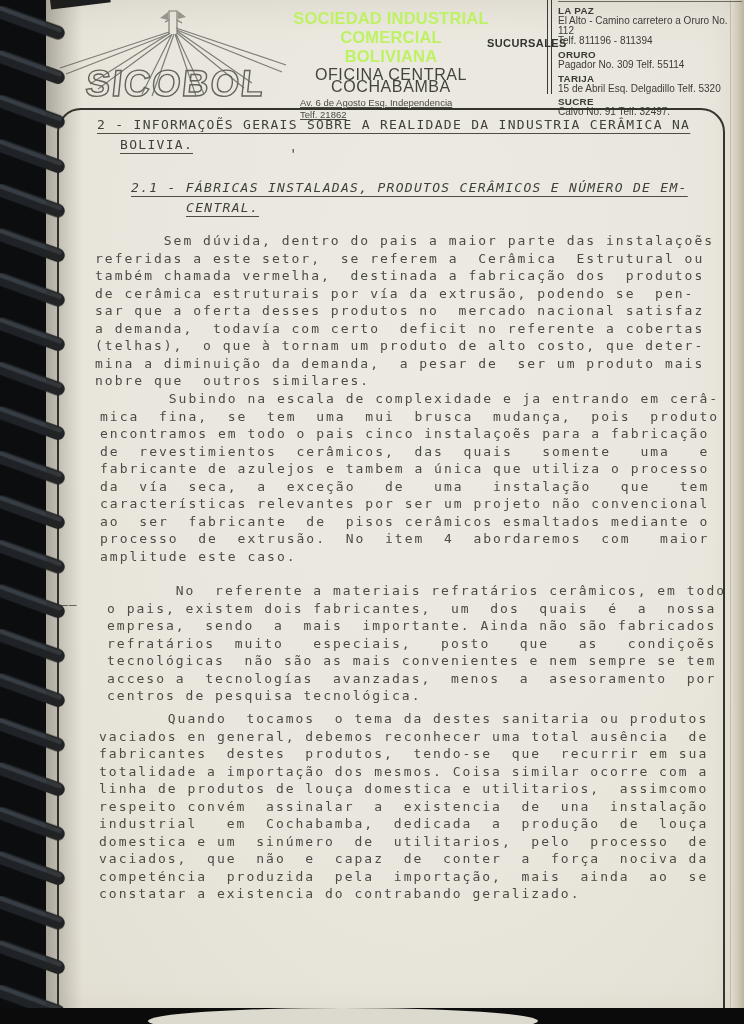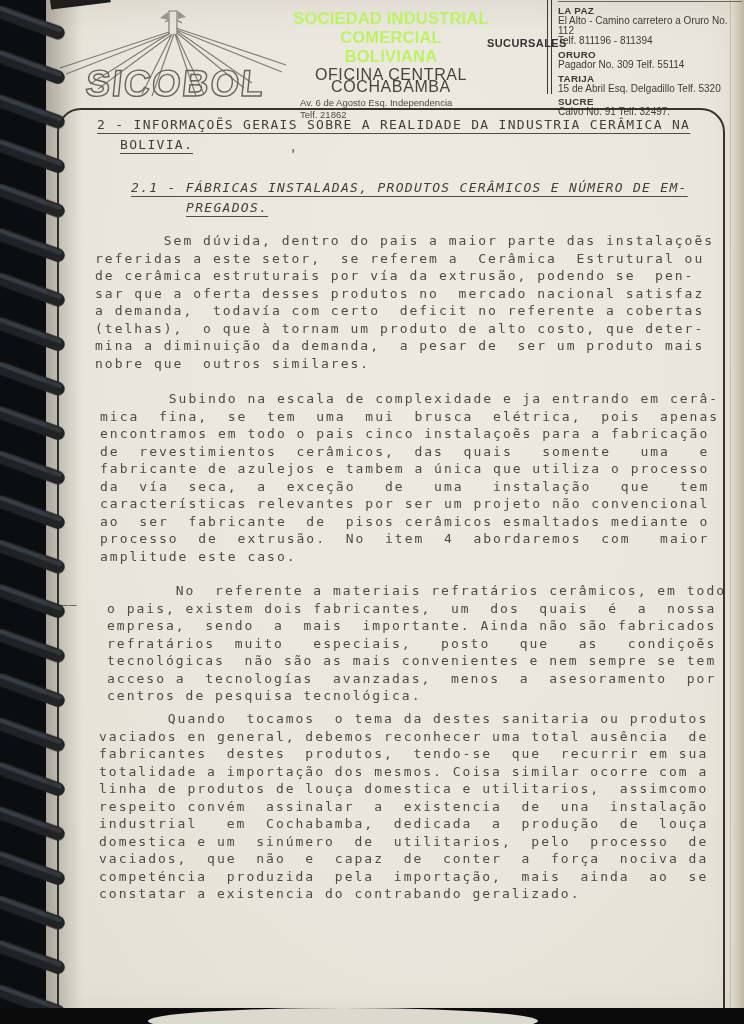--- a/index.html
+++ b/index.html
@@ -26,21 +26,21 @@
   .binding-shadow{
     position:absolute;left:46px;top:0;width:36px;height:1024px;
     background:linear-gradient(90deg,rgba(40,35,25,0.28),rgba(40,35,25,0));
   }
   
   .letterhead{position:absolute;left:0;top:0;width:744px;height:108px;font-family:"Liberation Sans", sans-serif;color:#3e3e39;}
   .logo{position:absolute;left:56px;top:2px;}
   .company{position:absolute;left:292px;top:9px;width:198px;text-align:center;}
   .company-name{font-size:16.5px;line-height:19px;font-weight:bold;letter-spacing:0.2px;color:#bef264;}
   .office{font-size:16px;line-height:12px;font-weight:normal;letter-spacing:0.6px;margin-top:3px;color:#44443e;}
-  .addr{font-size:9.5px;line-height:11.5px;text-align:left;margin-top:4px;padding-left:8px;color:#4a4a44;}
+  .addr{font-size:9.5px;line-height:11.5px;text-align:left;margin-top:4px;padding-left:8px;color:#4a4a44;text-decoration:underline;}
   .suc-label{position:absolute;left:487px;top:37px;font-size:11px;font-weight:bold;letter-spacing:0.4px;color:#33332f;}
   .suc-divider{position:absolute;left:547px;top:0;height:94px;width:3px;border-left:1.6px solid #3a3a35;border-right:1.6px solid #3a3a35;}
   .branches{position:absolute;left:558px;top:1px;width:184px;color:#3b3b36;border-top:1px solid #6a6a62;}
   .b-city{font-size:9.8px;font-weight:bold;line-height:11px;margin-top:2.5px;letter-spacing:0.3px;}
   .b-line{font-size:10px;line-height:10.3px;}
   
   .frame{
     position:absolute;left:57px;top:108px;width:664px;height:940px;
     border:2px solid #34332e;border-radius:24px;
   }
@@ -123,36 +123,37 @@
 
 <div class="tblock" style="left:97px;top:115px;">
   <div class="hline">2 - INFORMAÇOẼS GERAIS SOBRE A REALIDADE DA INDUSTRIA CERÂMICA NA</div>
   <div class="hline" style="margin-left:23px;">BOLIVIA.</div>
 </div>
 
 <div class="stray">'</div>
 
 <div class="tblock" style="left:131px;top:178px;font-style:italic;">
   <div class="hline">2.1 - FÁBRICAS INSTALADAS, PRODUTOS CERÂMICOS E NÚMERO DE EM-</div>
-  <div class="hline" style="margin-left:55px;">PREGADOS.</div>
+  <div class="hline" style="margin-left:55px;">CENTRAL.</div>
 </div>
 
 <div class="tblock" style="left:95px;top:232px;">
     <div class="tline">       Sem dúvida, dentro do pais a maior parte das instalaçoẽs</div>
     <div class="tline">referidas a este setor,  se referem a  Cerâmica  Estrutural ou</div>
+    <div class="tline">também chamada vermelha,  destinada a fabricação dos  produtos</div>
     <div class="tline">de cerâmica estruturais por vía da extrusão, podendo se  pen-</div>
     <div class="tline">sar que a oferta desses produtos no  mercado nacional satisfaz</div>
     <div class="tline">a demanda,  todavía com certo  deficit no referente a cobertas</div>
     <div class="tline">(telhas),  o que à tornam um produto de alto costo, que deter-</div>
     <div class="tline">mina a diminuição da demanda,  a pesar de  ser um produto mais</div>
     <div class="tline">nobre que  outros similares.</div>
   </div>
 <div class="tblock" style="left:100px;top:390px;">
     <div class="tline">       Subindo na escala de complexidade e ja entrando em cerâ-</div>
-    <div class="tline">mica  fina,  se  tem  uma  mui  brusca  elétrica,  pois  apenas</div>
+    <div class="tline">mica  fina,  se  tem  uma  mui  brusca  mudança,  pois  produto</div>
     <div class="tline">encontramos em todo o pais cinco instalaçoẽs para a fabricação</div>
     <div class="tline">de  revestimientos  cerâmicos,  das  quais   somente   uma   e</div>
     <div class="tline">fabricante de azulejos e tambem a única que utiliza o processo</div>
     <div class="tline">da  vía  seca,  a  exceção   de   uma   instalação   que   tem</div>
     <div class="tline">características relevantes por ser um projeto não convencional</div>
     <div class="tline">ao  ser  fabricante  de  pisos cerâmicos esmaltados mediante o</div>
     <div class="tline">processo  de  extrusão.  No  item  4  abordaremos  com   maior</div>
     <div class="tline">amplitude este caso.</div>
   </div>
 <div class="tblock" style="left:107px;top:582px;">

